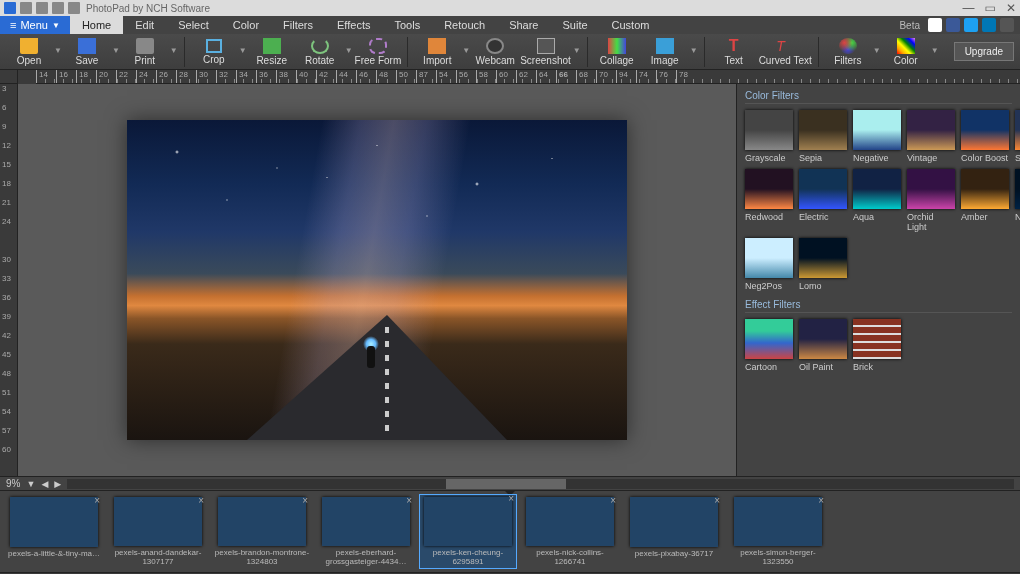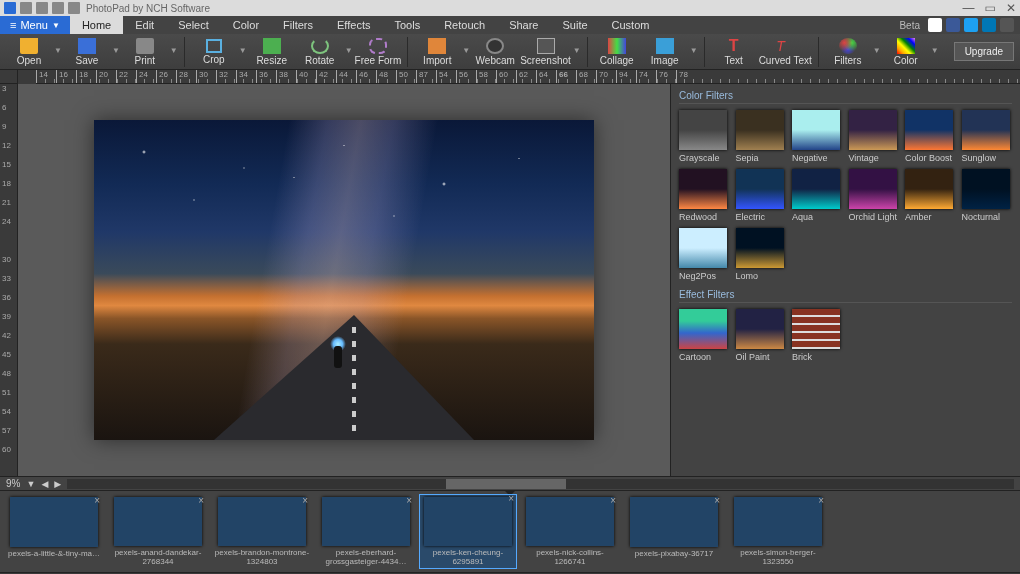--- a/index.html
+++ b/index.html
@@ -142,21 +142,21 @@
   background:#111; border-radius:3px;
 }
 .canvas-img .light{
   position:absolute; bottom:88px; left:47.2%;
   width:16px; height:16px; background:radial-gradient(circle,#aef 0%,#6bf 40%,transparent 70%);
   border-radius:50%;
 }
 
 
 .rpanel {
-  width:350px; background:#434343; border-left:1px solid #222;
+  width:284px; background:#434343; border-left:1px solid #222;
   padding:4px 8px; overflow:auto;
 }
 .rpanel .sect-title {
   font-size:10px; color:#9bd; border-bottom:1px solid #555;
   padding-bottom:2px; margin-bottom:6px; margin-top:2px;
 }
 .filter-grid {
   display:grid; grid-template-columns:repeat(6,1fr); gap:6px;
   margin-bottom:8px;
 }
@@ -516,21 +516,21 @@
 
 <div class="strip" id="strip">
     <div class="thumb-item">
       <span class="close">×</span>
       <div class="timg ti1"></div>
       <span>pexels-a-little-&amp;-tiny-ma…</span>
     </div>
     <div class="thumb-item">
       <span class="close">×</span>
       <div class="timg ti2"></div>
-      <span>pexels-anand-dandekar-2768344</span>
+      <span>pexels-anand-dandekar-1307177</span>
     </div>
     <div class="thumb-item">
       <span class="close">×</span>
       <div class="timg ti3"></div>
       <span>pexels-brandon-montrone-1324803</span>
     </div>
     <div class="thumb-item">
       <span class="close">×</span>
       <div class="timg ti4"></div>
       <span>pexels-eberhard-grossgasteiger-4434…</span>

